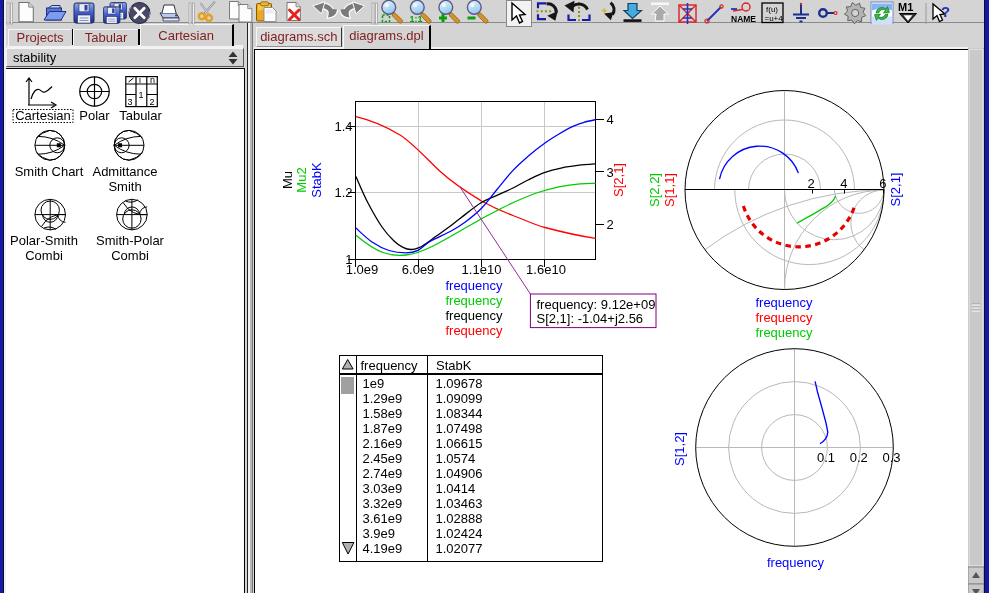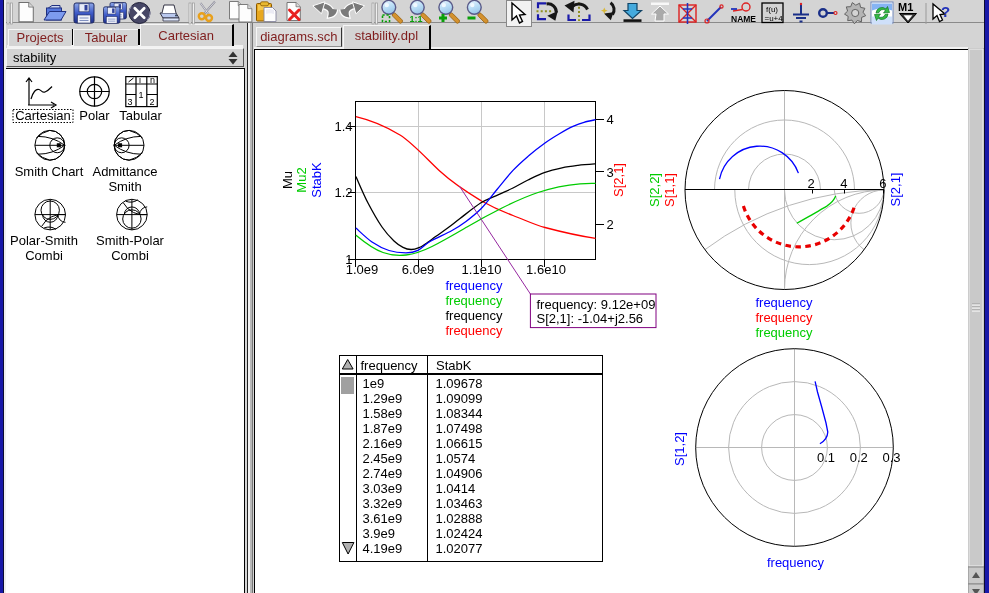--- a/index.html
+++ b/index.html
@@ -51,21 +51,21 @@
 <div style="position:absolute;left:7px;top:45.4px;width:236px;height:2.2px;background:#f2f2f2;"></div>
 <div style="position:absolute;left:254px;top:46.5px;width:714px;height:2px;background:#f2f2f2;"></div>
 
 <div class="ltab" style="left:7.6px;top:29.4px;width:62.9px;height:16px;line-height:15px;">Projects</div>
 <div style="position:absolute;left:71.5px;top:29.4px;width:1.8px;height:16px;background:#000;"></div>
 <div class="ltab" style="left:73.3px;top:29.4px;width:63.5px;height:16px;line-height:15px;">Tabular</div>
 <div style="position:absolute;left:137.8px;top:29.4px;width:1.8px;height:16px;background:#000;"></div>
 <div class="ltab" style="left:139.6px;top:24.3px;width:91px;height:21px;line-height:21px;border-right:2px solid #000;">Cartesian</div>
 
 <div class="ltab" style="left:255.7px;top:26.8px;width:84.2px;height:18.7px;line-height:17px;background:#dcdcdc;border-right:1px solid #333;border-bottom:1px solid #909090;">diagrams.sch</div>
-<div class="ltab" style="left:342.9px;top:25.2px;width:85px;height:23.3px;line-height:20px;border-right:2px solid #000;">stability.dpl</div>
+<div class="ltab" style="left:342.9px;top:25.2px;width:85px;height:23.3px;line-height:20px;border-right:2px solid #000;">diagrams.dpl</div>
 
 <svg id="listicons" style="left:5px;top:68px;" width="240" height="525" viewBox="5 68 240 525">
 <g fill="none" stroke="#000" stroke-width="1.2">
 
   <path d="M29,105 V79 M26,82 L29,78 L32,82 M28,105 H54 M51,102 L56,105 L51,108"></path>
   <path d="M31,99 C33,92 36,88.5 39,89.5 C42,90.5 42,93 45,92 C48,91 50,88.5 52,86.5"></path>
 
   <circle cx="94.5" cy="91.5" r="14.7"></circle>
   <circle cx="94.5" cy="91.5" r="7.2"></circle>
   <path d="M79.5,91.5 H109.5 M94.5,76.5 V106.5"></path>

